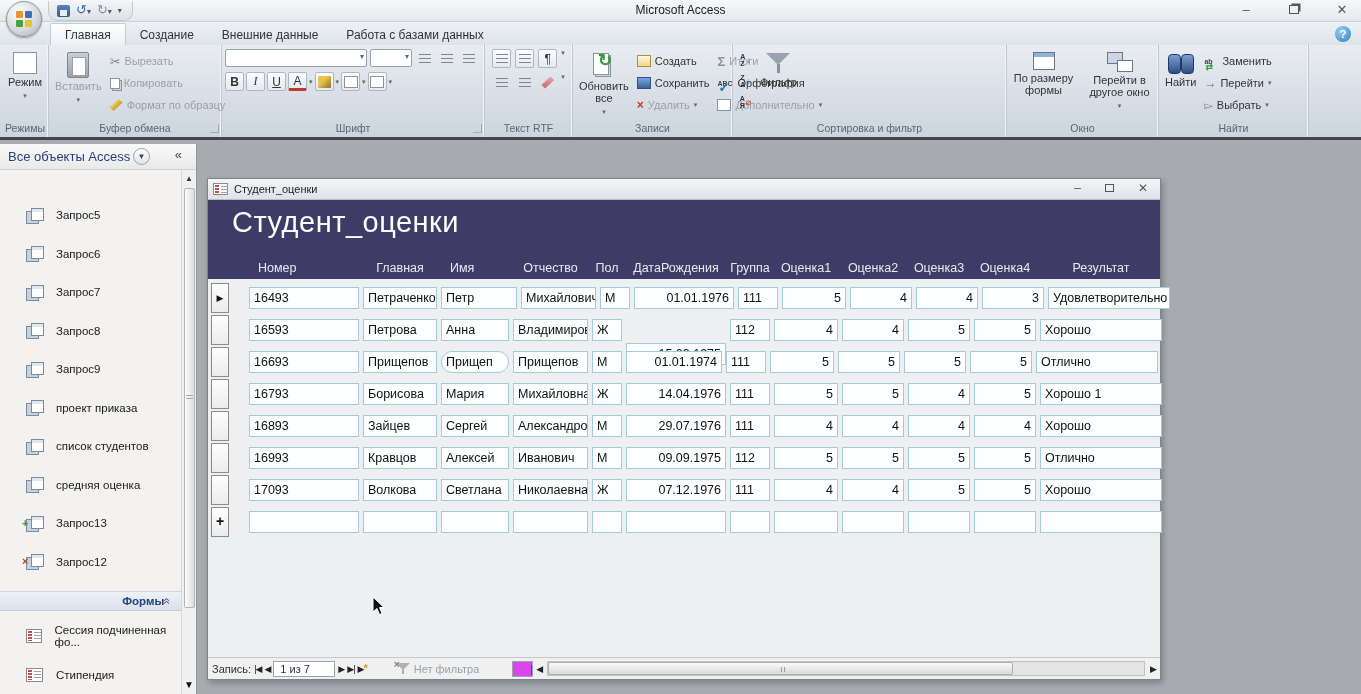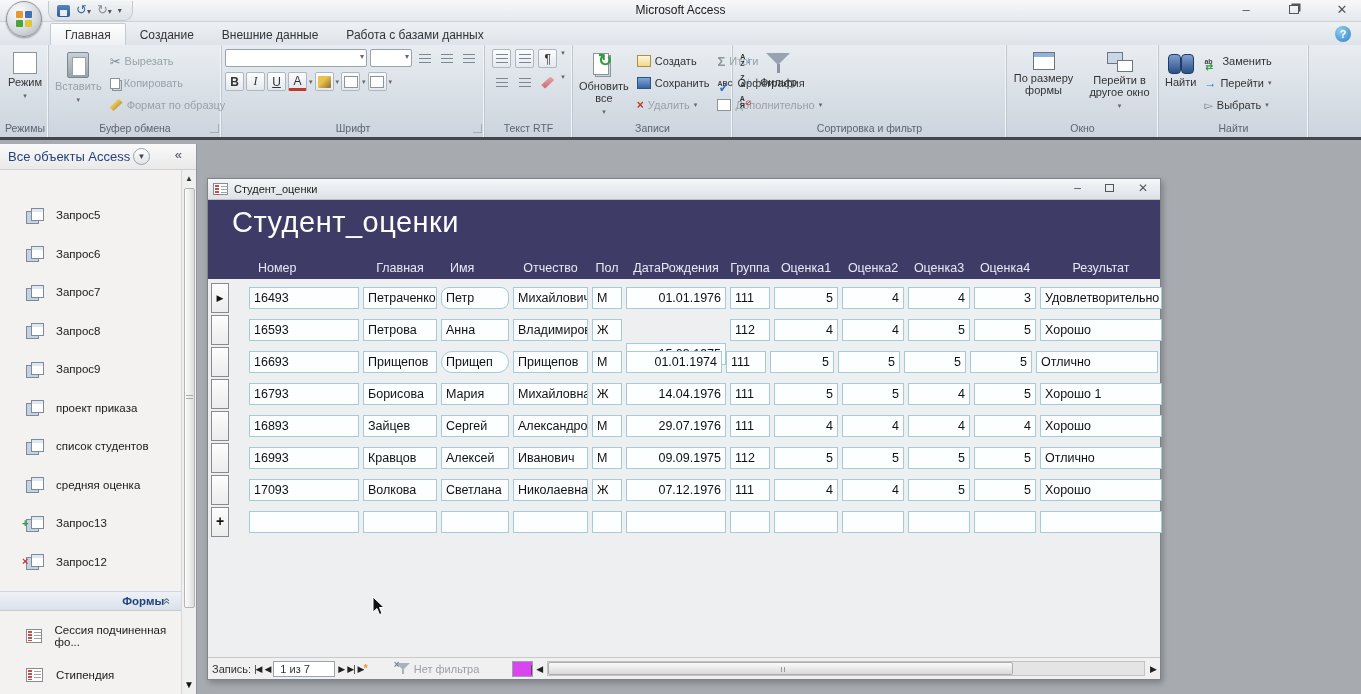--- a/index.html
+++ b/index.html
@@ -535,21 +535,21 @@
             <span class="fcol" style="width: 122px;">Результат</span>
           </div>
       </div>
 
       <div class="fw-rows" id="form-rows">
           <div class="frow" style="top: 0px;">
             <span class="rsel">▶</span>
             <span class="rcells">
               <span class="fcell" style="width: 110px;">16493</span>
               <span class="fcell" style="width: 74px;">Петраченко</span>
-              <span class="fcell" style="width: 68px; border-radius: 8px;">Петр</span>
+              <span class="fcell" style="width: 76px;">Петр</span>
               <span class="fcell" style="width: 75px;">Михайлович</span>
               <span class="fcell" style="width: 30px;">М</span>
               <span class="fcell num" style="width: 100px;">01.01.1976</span>
               <span class="fcell" style="width: 40px;">111</span>
               <span class="fcell num" style="width: 64px;">5</span>
               <span class="fcell num" style="width: 62px;">4</span>
               <span class="fcell num" style="width: 62px;">4</span>
               <span class="fcell num" style="width: 62px;">3</span>
               <span class="fcell" style="width: 122px;">Удовлетворительно</span>
             </span>

